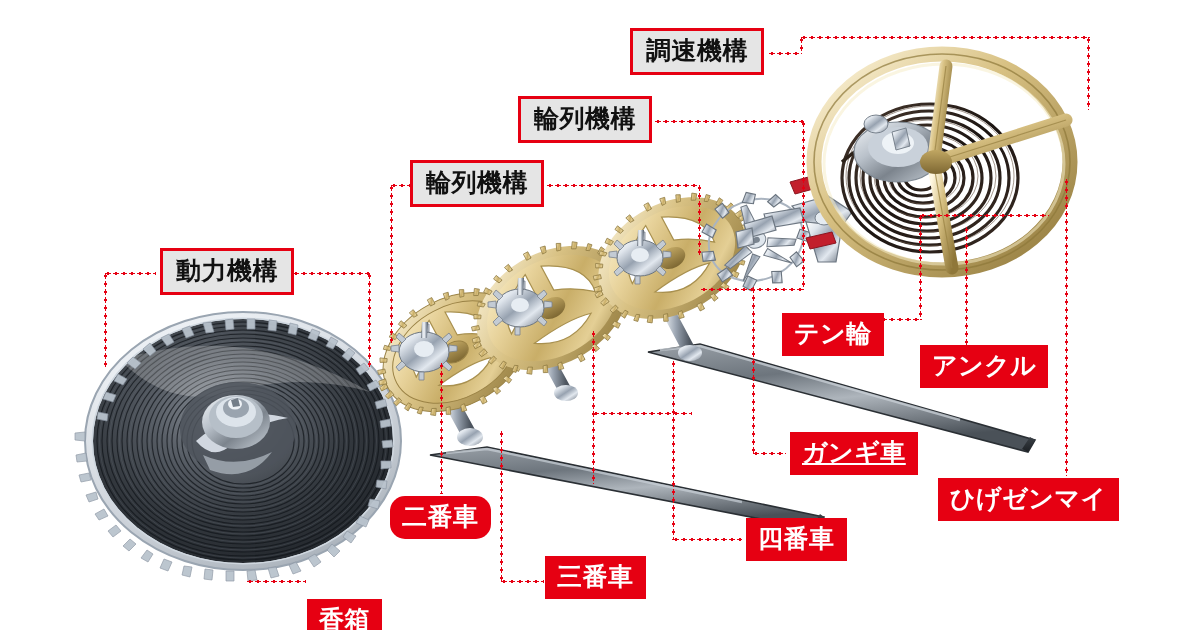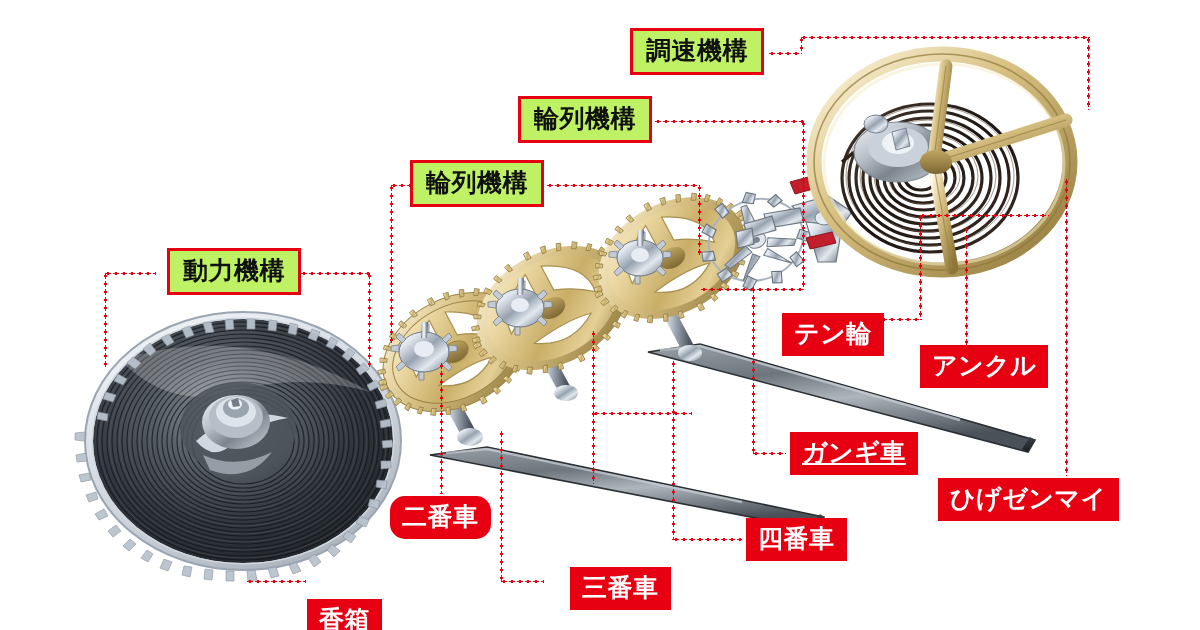--- a/index.html
+++ b/index.html
@@ -19,21 +19,21 @@
   
   .lbl{
     position:absolute;
     display:flex;align-items:center;justify-content:center;
     white-space:nowrap;
     letter-spacing:.02em;
     line-height:1;
     z-index:40;
   }
   .lbl.group{
-    background:#bef264;
+    background:#e5e5e5;
     border:3px solid #e60012;
     color:#111111;
     font-weight:700;
     font-size:25px;
     padding:7px 13px 9px;
   }
   .lbl.part{
     background:#e60012;
     color:#ffffff;
     font-weight:700;
@@ -607,27 +607,27 @@
   <div class="dotV" style="left:592px; top:330px;  height:154px;"></div>
   <div class="dotH" style="left:592px; top:412px;  width:100px;"></div>
 
   <div class="dotV" style="left:440px; top:362px;  height:132px;"></div>
 
   <div class="dotH" style="left:500px; top:580px;  width:44px;"></div>
   <div class="dotV" style="left:500px; top:430px;  height:152px;"></div>
 
   <div class="dotH" style="left:246px; top:580px;  width:60px;"></div>
 
-  <div class="lbl group" style="left:160px; top:248px;margin-left:7px;">動力機構</div>
+  <div class="lbl group" style="left:160px; top:248px;">動力機構</div>
   <div class="lbl group" style="left:410px; top:160px;">輪列機構</div>
   <div class="lbl group" style="left:518px; top:96px;">輪列機構</div>
   <div class="lbl group" style="left:630px; top:28px;">調速機構</div>
 
   <div class="lbl part" style="left:782px; top:313px;">テン輪</div>
   <div class="lbl part" style="left:920px; top:345px;">アンクル</div>
   <div class="lbl part" style="left:790px; top:432px;text-decoration:underline;">ガンギ車</div>
   <div class="lbl part" style="left:938px; top:478px;">ひげゼンマイ</div>
   <div class="lbl part" style="left:746px; top:518px;">四番車</div>
   <div class="lbl part" style="left:390px; top:496px;border-radius:15px;">二番車</div>
-  <div class="lbl part" style="left:570px; top:556px;margin-top:11px;">三番車</div>
+  <div class="lbl part" style="left:545px; top:556px;">三番車</div>
   <div class="lbl part" style="left:307px; top:555px;margin-top:44px;">香箱</div>
 
 </div>
 
 </body></html>

